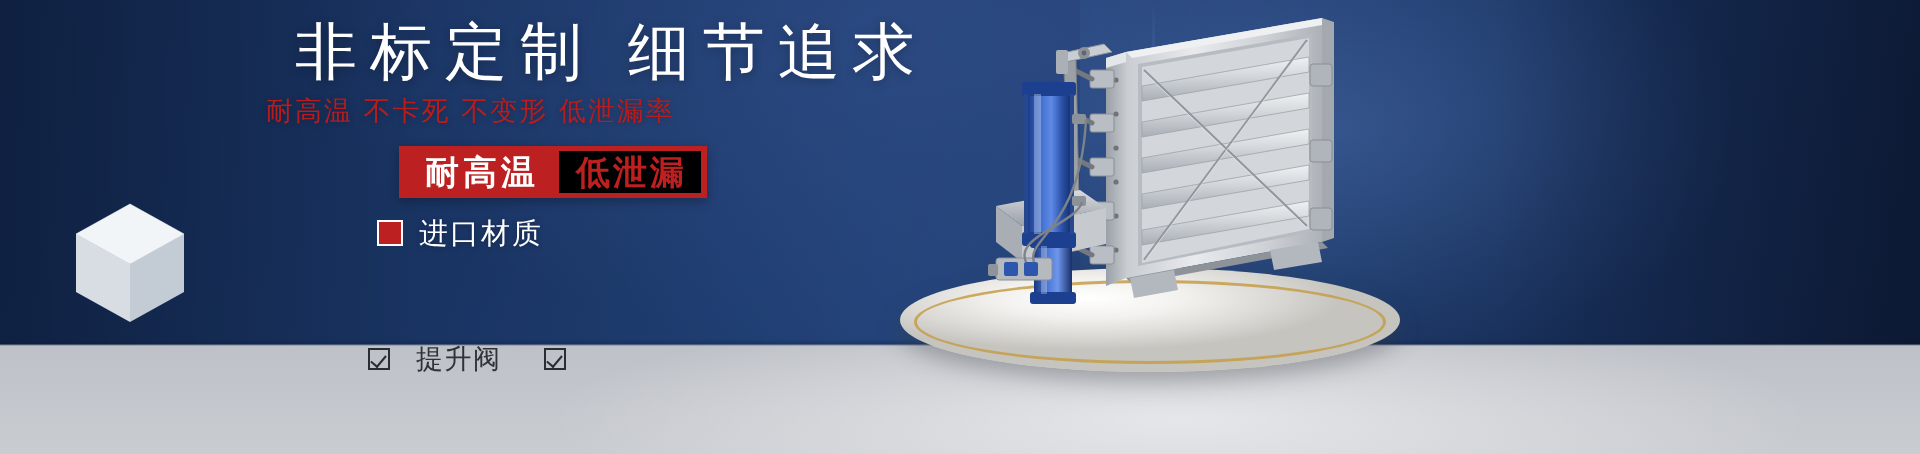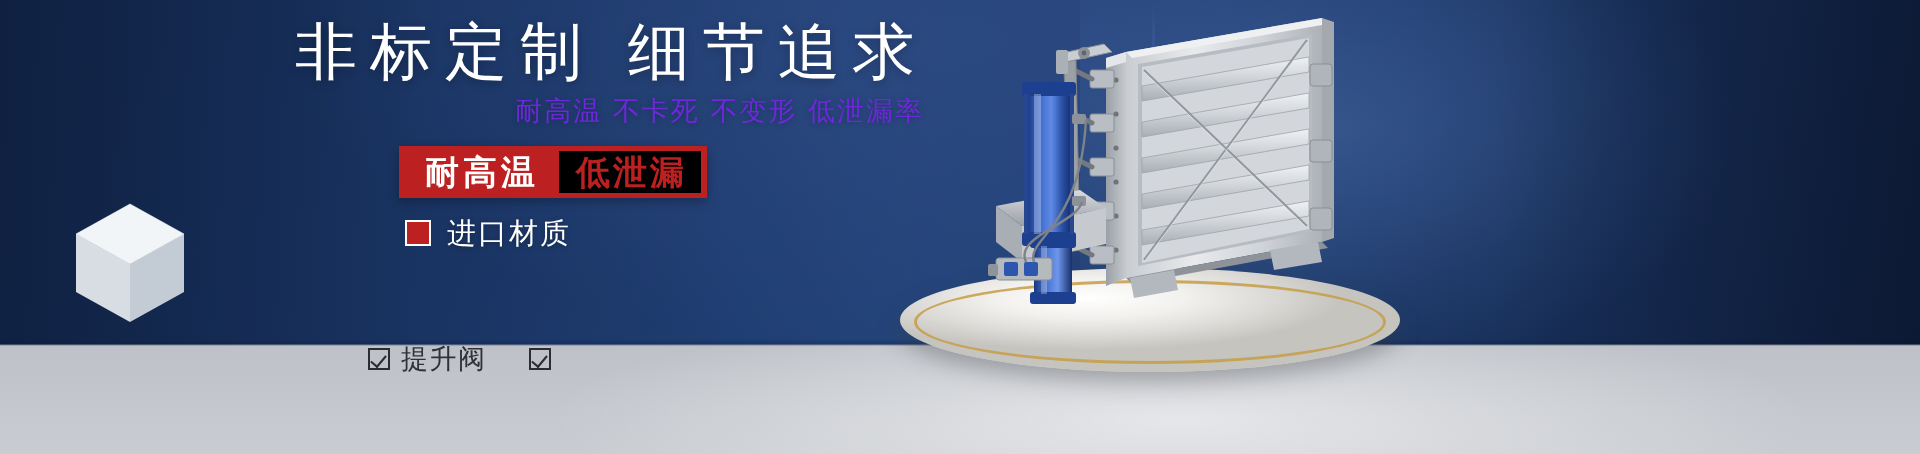--- a/index.html
+++ b/index.html
@@ -79,24 +79,24 @@
     font-size: 62px;
     line-height: 72px;
     letter-spacing: 13px;
     text-indent: 13px;
     font-weight: 400;
     white-space: nowrap;
     text-shadow: 0 2px 10px rgba(0,0,0,0.30);
   }
   .subheadline {
     position: absolute;
-    left: 284px; top: 94px;
+    left: 266px; top: 94px;
     width: 640px;
-    text-align: right;
-    color: #6d28d9;
+    text-align: left;
+    color: #b91c1c;
     font-size: 27px;
     line-height: 34px;
     letter-spacing: 2px;
     white-space: nowrap;
     text-shadow: 0 1px 6px rgba(0,0,0,0.28);
   }
 
   
   .badge {
     position: absolute;
@@ -142,21 +142,20 @@
   }
 
   
   .features {
     position: absolute;
     left: 377px; top: 217px;
     display: flex;
     align-items: center;
     gap: 44px;
     white-space: nowrap;
-    margin-left: 28px;
   }
   .feature {
     display: flex;
     align-items: center;
     gap: 16px;
   }
   .feature-square {
     width: 22px;
     height: 22px;
     background: #bc2020;
@@ -179,21 +178,21 @@
     left: 368px; top: 344px;
     display: grid;
     grid-template-columns: auto auto;
     column-gap: 42px;
     row-gap: 9px;
     white-space: nowrap;
   }
   .check-item {
     display: flex;
     align-items: center;
-    gap: 11px;
+    gap: 26px;
   }
   .check-box {
     position: relative;
     width: 22px;
     height: 22px;
     border: 2.5px solid #2a2d31;
     box-sizing: border-box;
     flex: 0 0 auto;
   }
   .check-box::after {

